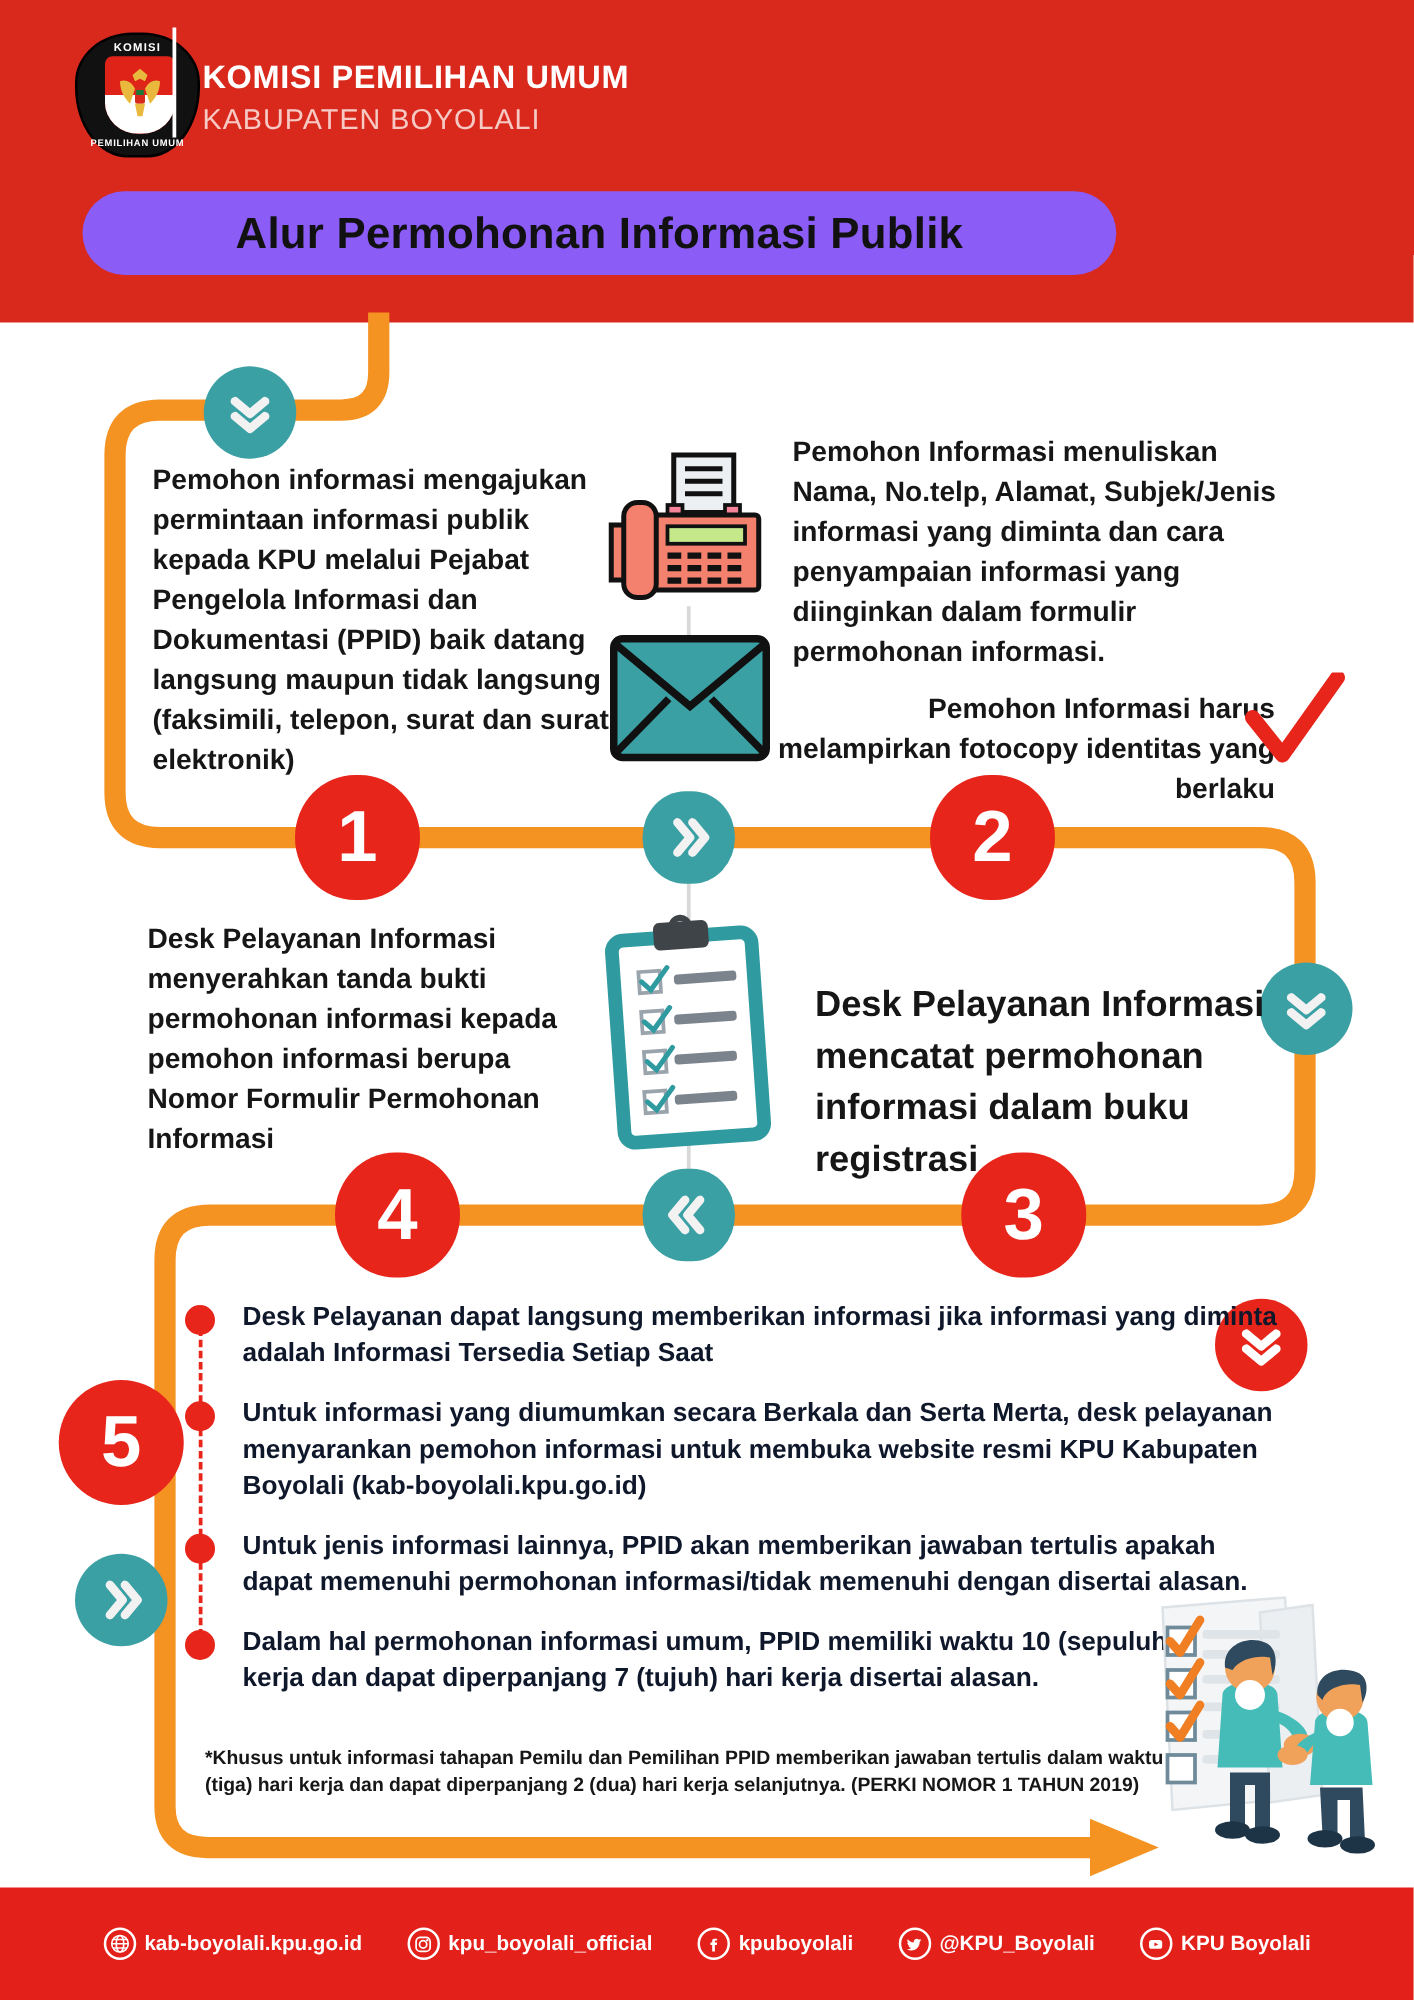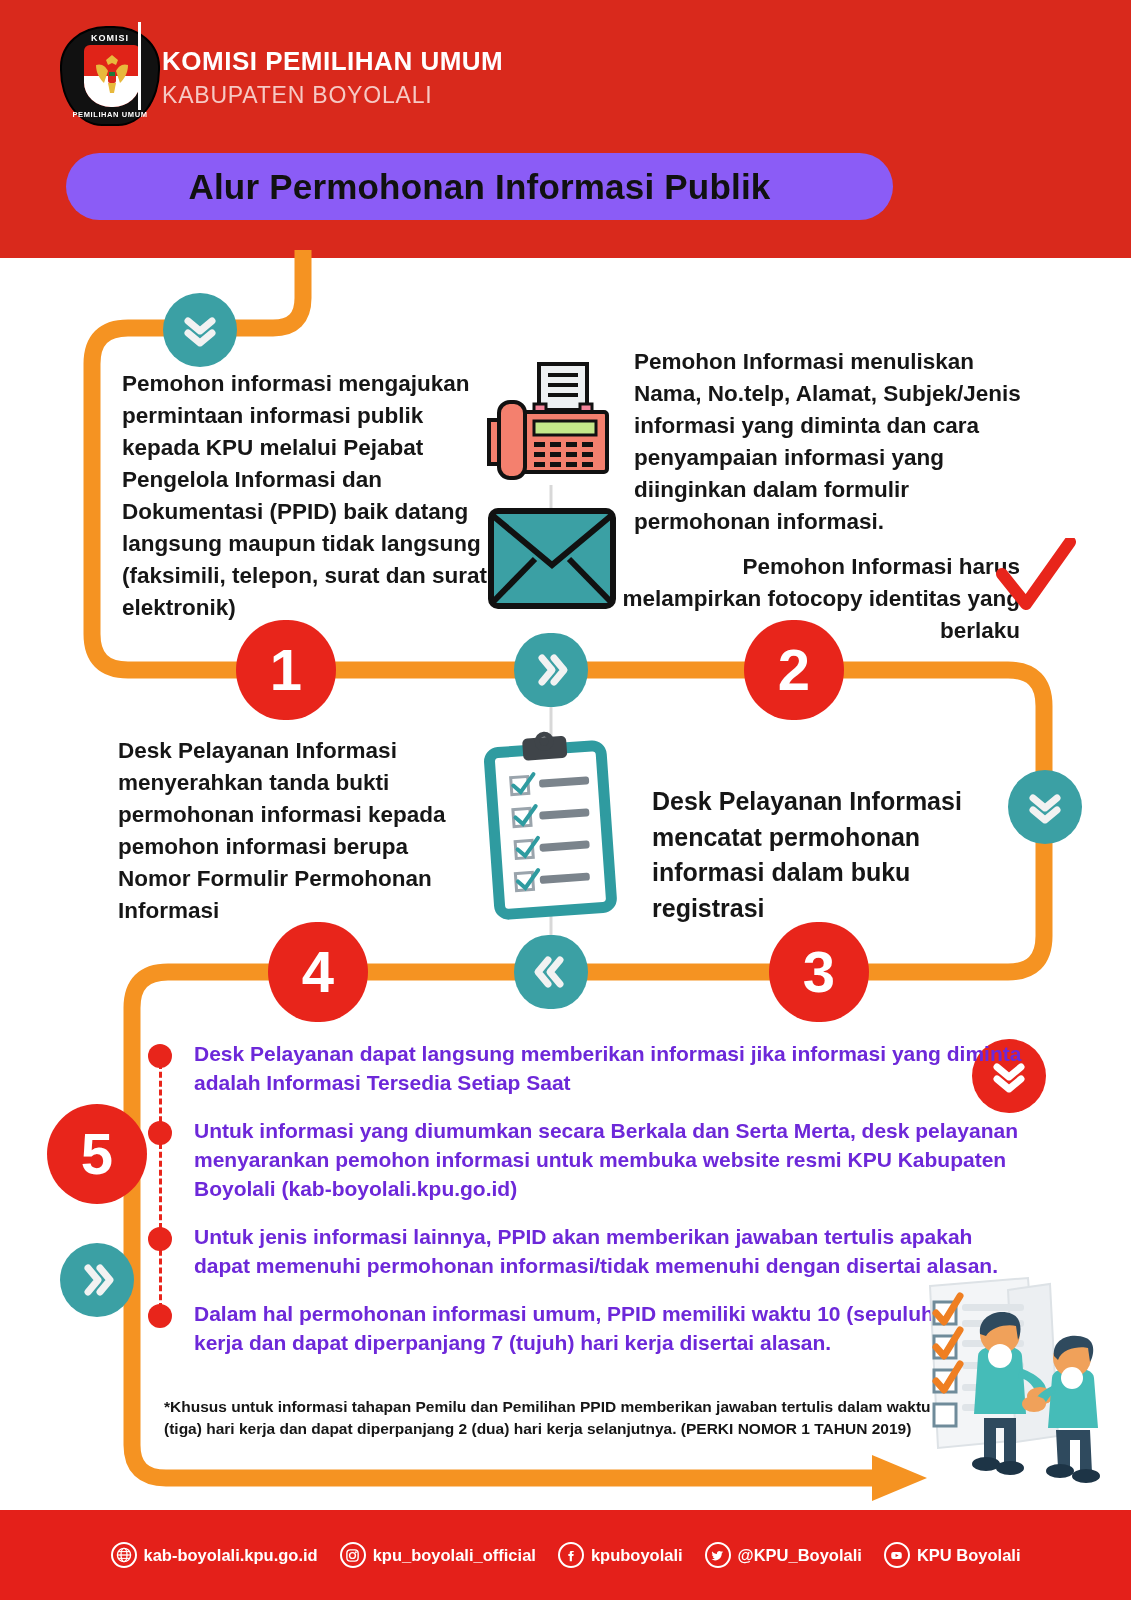--- a/index.html
+++ b/index.html
@@ -79,30 +79,30 @@
   .node-red-chev { background:#e8251b; width:74px; height:74px; }
 
   .chev { width:40px; height:40px; }
 
   
   .txt { position:absolute; color:#161616; font-weight:bold; }
   .t-step1 { left:122px; top:368px; width:372px; font-size:22.5px; line-height:1.42; text-align:left; }
   .t-step2 { left:634px; top:346px; width:410px; font-size:22.5px; line-height:1.42; text-align:left; }
   .t-step2b { left:620px; top:551px; width:400px; font-size:22.5px; line-height:1.42; text-align:right; }
   .t-step4 { left:118px; top:735px; width:344px; font-size:22.5px; line-height:1.42; text-align:left; }
-  .t-step3 { left:652px; top:784px; width:370px; font-size:25px; line-height:1.42; text-align:left; }
+  .t-step3 { left:652px; top:784px; width:370px; font-size:29px; line-height:1.42; text-align:left; }
 
   
   .bullets { position:absolute; left:148px; top:1040px; width:880px; }
   .bullet-row { position:relative; display:flex; align-items:flex-start; margin-bottom:19px; }
   .bullet-dot {
     flex:0 0 auto; width:24px; height:24px; border-radius:50%;
     background:#e8251b; margin-top:4px; margin-right:22px; z-index:2;
   }
-  .bullet-text { flex:1 1 auto; font-size:21px; font-weight:bold; color:#6d28d9; line-height:1.38; }
+  .bullet-text { flex:1 1 auto; font-size:21px; font-weight:bold; color:#0f172a; line-height:1.38; }
   .bullet-spine {
     position:absolute; left:11px; top:14px; width:3px; height:264px;
     border-left:3px dashed #e8251b; z-index:1;
   }
   .footnote {
     position:absolute; left:144px; top:1396px; width:800px;
     font-size:15.5px; font-weight:bold; color:#161616; line-height:1.42;margin-left:20px;
   }
 
   
@@ -111,21 +111,21 @@
   .envelope { left:487px; top:507px; }
   .clipboard { left:476px; top:727px; }
   .checkmark { left:996px; top:538px; }
   .handshake { left:900px; top:1268px; }
 
   
   .footer {
     position:absolute; left:0; top:1510px; width:1131px; height:90px;
     background:#e4201a; display:flex; align-items:center; justify-content:center;
   }
-  .social-strip { display:flex; align-items:center; gap:22px; }
+  .social-strip { display:flex; align-items:center; gap:36px; }
   .social-item { display:flex; align-items:center; gap:7px; }
   .social-icon {
     width:26px; height:26px; border-radius:50%;
     border:2px solid #fff; display:flex; align-items:center; justify-content:center;
     color:#fff; flex:0 0 auto;
   }
   .social-label { color:#fff; font-size:16.5px; font-weight:bold; white-space:nowrap; }
 </style>
 </head>
 <body>

